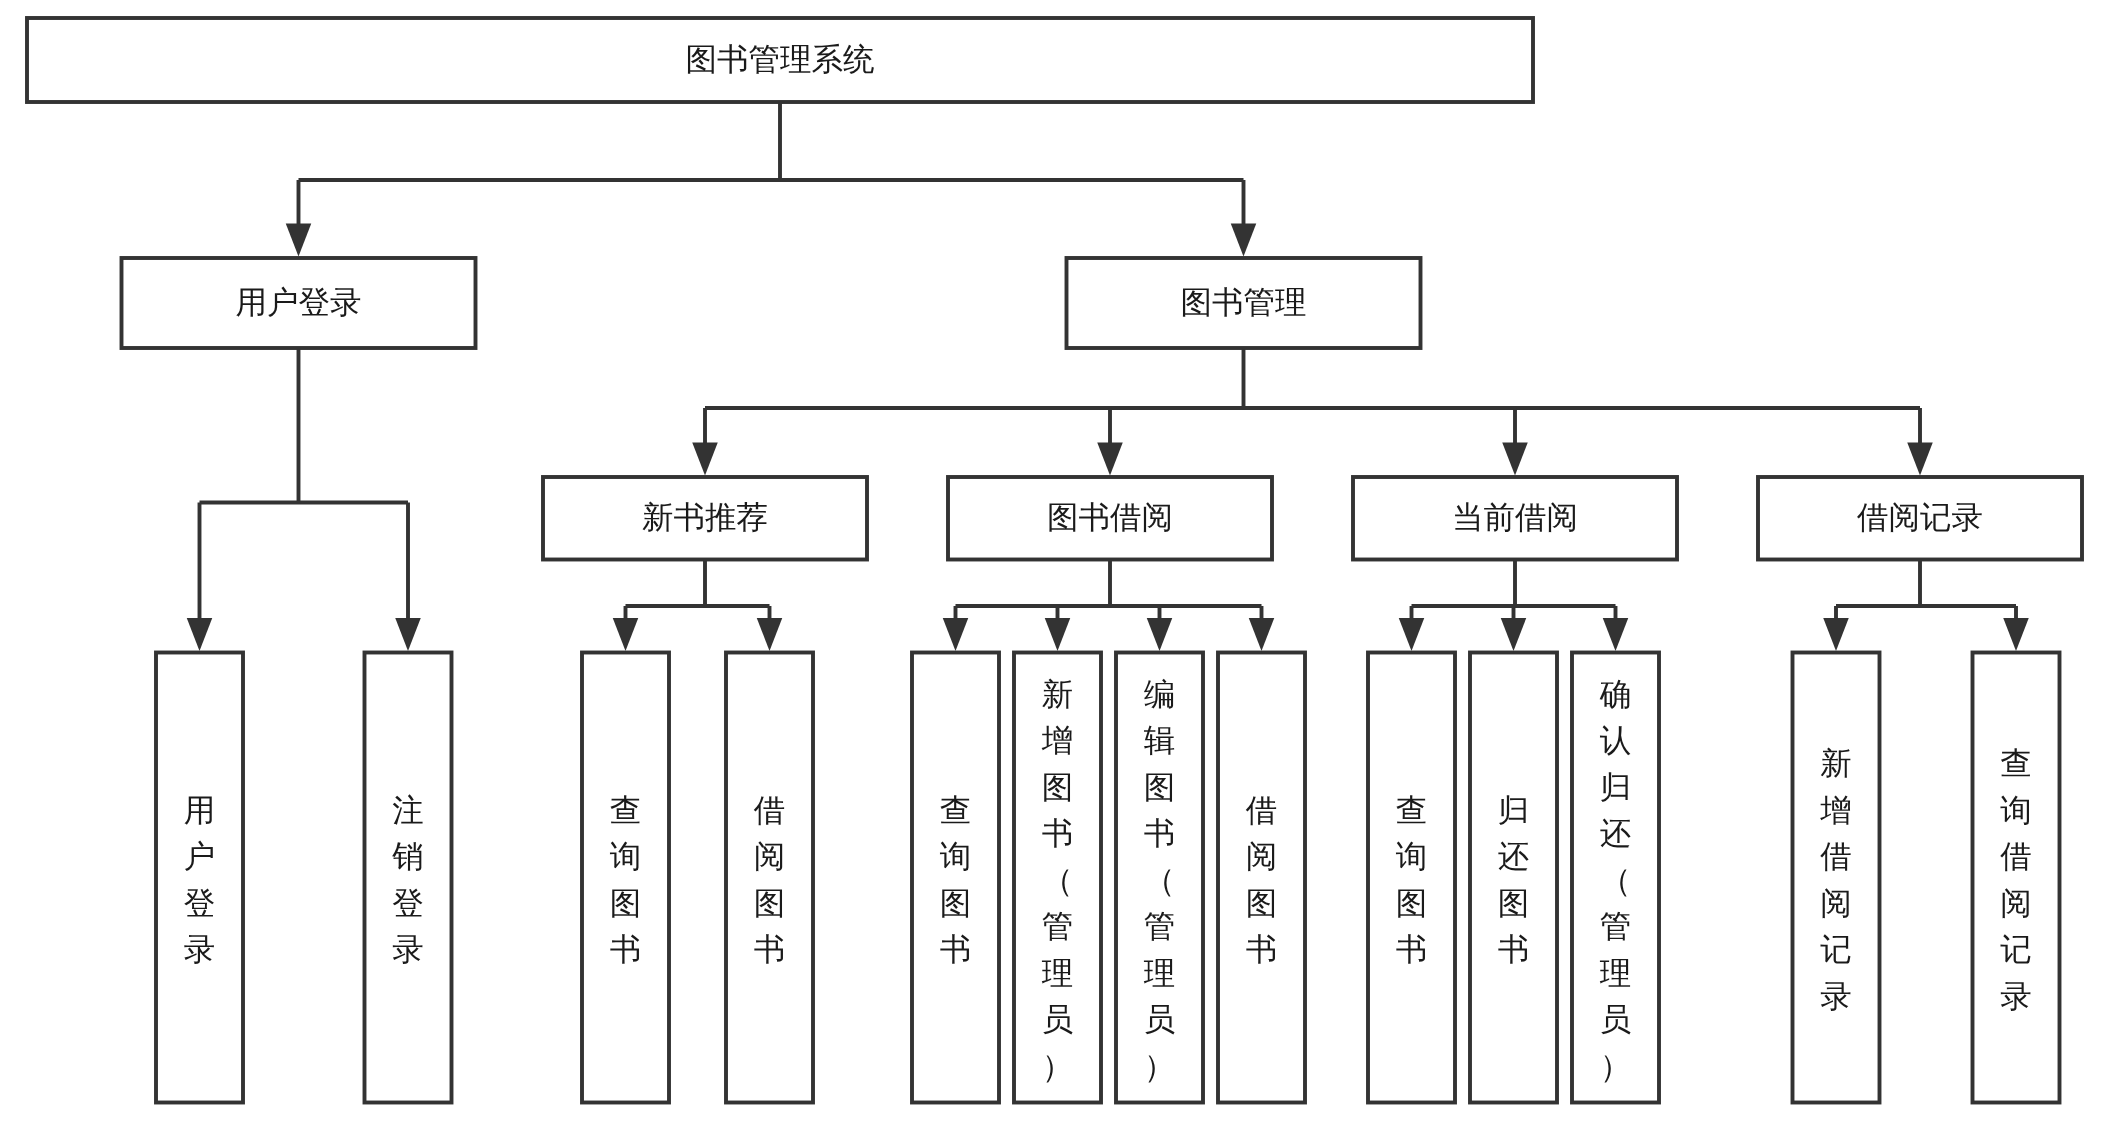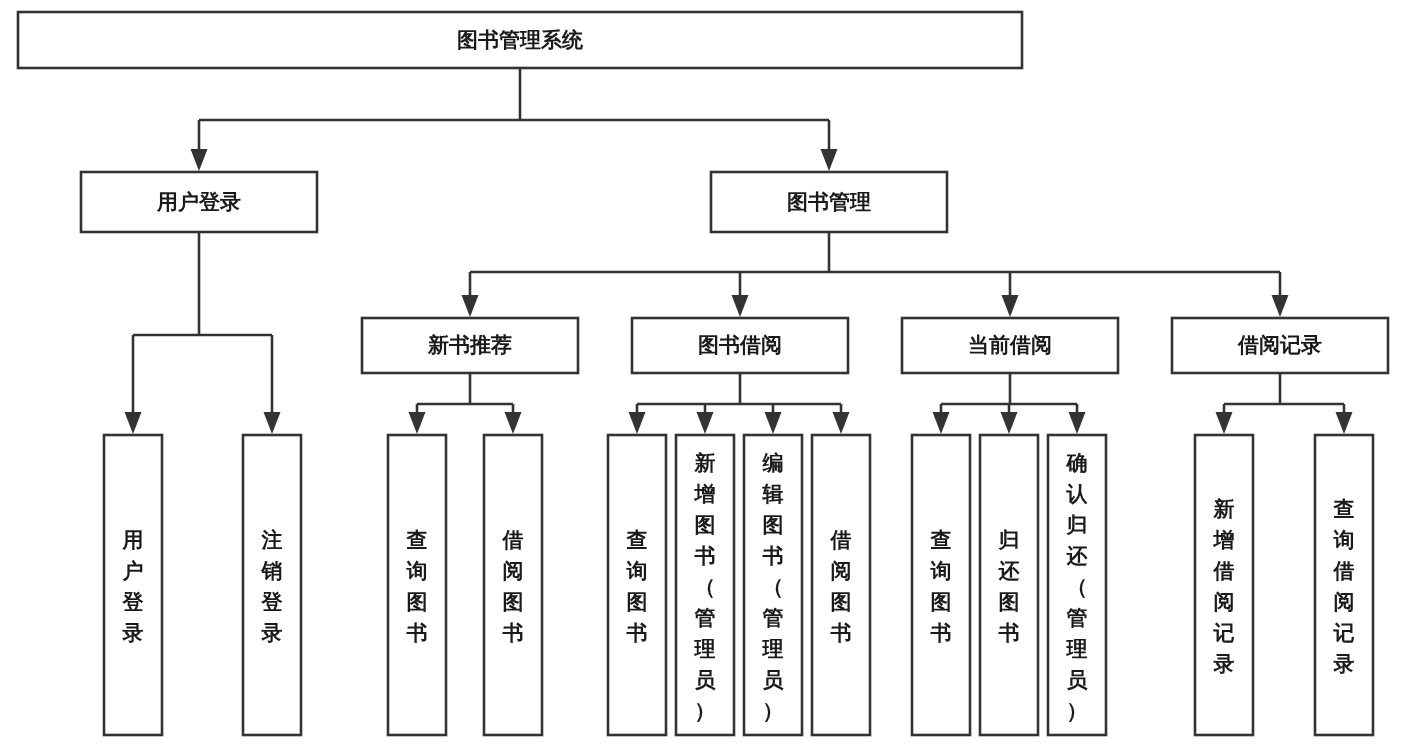--- a/index.html
+++ b/index.html
@@ -12,21 +12,20 @@
     width: 1405px;
     height: 747px;
     font-family: "Liberation Sans", "DejaVu Sans", sans-serif;
     overflow: hidden;
     position: relative;
   }
   #diagram-root {
     position: relative;
     width: 1405px;
     height: 552px;
-    font-weight: bold;
   }
   svg.diagram-canvas {
     position: absolute;
     top: 0;
     left: 0;
     width: 1405px;
     height: 747px;
     display: block;
   }
   .node-box {

